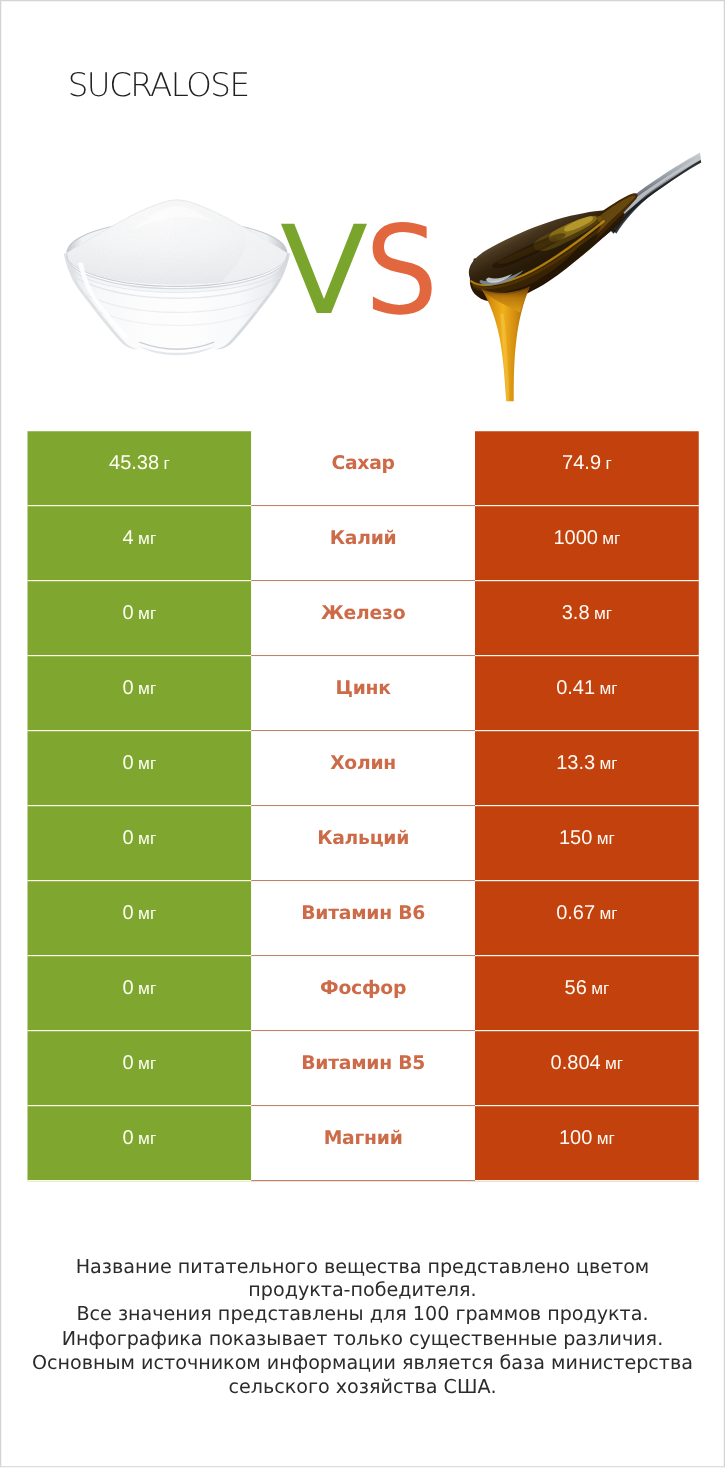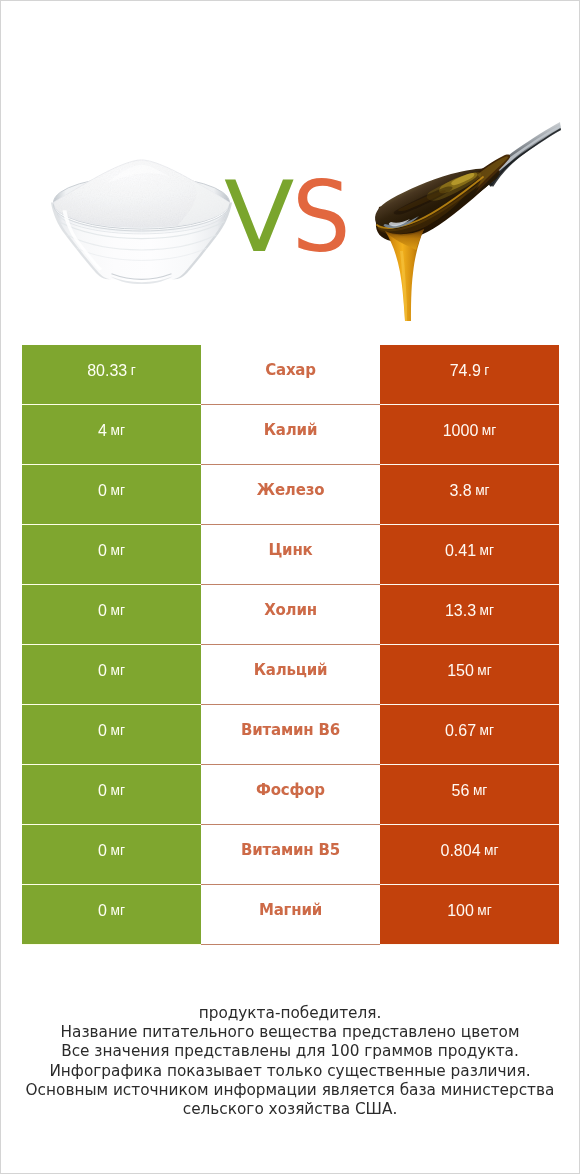--- a/index.html
+++ b/index.html
@@ -22,20 +22,21 @@
   .cmid{background:#fff;color:#cd6a47;font-family:"DejaVu Sans",sans-serif;font-weight:bold;font-size:15px;letter-spacing:-0.2px;border-bottom:1px solid #c08268;padding-bottom:10px;justify-content:center;}
   .cright{background:#c2410c;color:#fffaf4;border-bottom:1.5px solid #fff8ef;font-family:"Liberation Sans",sans-serif;font-size:16px;}
   .unit{font-size:0.86em;margin-left:3.5px;}
   .footer{position:absolute;left:0;top:1003px;width:578px;text-align:center;color:#2b2b2b;font-family:"DejaVu Sans",sans-serif;font-size:15.3px;line-height:19.2px;white-space:nowrap;}
 </style>
 </head>
 <body>
 
 <div class="page">
   <div class="hero">
+    <div class="title title-left">SUCRALOSE</div>
     <svg class="img-left" width="181" height="128" viewBox="9.5 5 181 135" preserveAspectRatio="none">
       <defs>
         <linearGradient id="glassB" x1="0" y1="0" x2="1" y2="0">
           <stop offset="0" stop-color="#c9ced4"></stop>
             <stop offset="0.05" stop-color="#eceef1"></stop>
           <stop offset="0.14" stop-color="#f7f8f9"></stop>
             <stop offset="0.35" stop-color="#fcfcfd"></stop>
           <stop offset="0.55" stop-color="#fdfdfe"></stop>
             <stop offset="0.78" stop-color="#f8f9fa"></stop>
           <stop offset="0.93" stop-color="#eaecef"></stop>
@@ -146,21 +147,21 @@
       <path d="M20 113 C26 115 32 113 39 110 C33 116 25 118 21 117 C17 116 17 114 20 113 Z" fill="#dde5ec" opacity="0.8"></path>
       <path d="M14 122 C21 133 26 147 29 163 C32 180 33 198 34 212 L40 212 C40 198 40 180 42 164 C44 146 48 132 53 120 C41 129 24 128 14 122 Z" fill="url(#dripG)"></path>
       <path d="M14 122 C24 127 41 126 53 120 C50 127 47 134 45 141 C35 136 21 130 14 122 Z" fill="url(#dripTopG)" opacity="0.9"></path>
       <path d="M32 142 C34 158 35 178 36 196 C36 204 36 209 36 212 L34 212 C34 209 34 204 33 196 C32 178 31 158 29 142 Z" fill="#f6c645" opacity="0.55"></path>
     </svg>
     <div class="vs"><span class="v">V</span><span class="s">S</span></div>
   </div>
   <div class="table">
       <div class="row">
         <div class="cell cleft">
-          <span>80.33</span>
+          <span>45.38</span>
           <span class="unit">г</span>
         </div>
         <div class="cell cmid">
           <span>Сахар</span>
         </div>
         <div class="cell cright">
           <span>74.9</span>
           <span class="unit">г</span>
         </div>
       </div>
@@ -276,20 +277,20 @@
         <div class="cell cmid">
           <span>Магний</span>
         </div>
         <div class="cell cright">
           <span>100</span>
           <span class="unit">мг</span>
         </div>
       </div>
     </div>
   <div class="footer">
+    <div>Название питательного вещества представлено цветом</div>
     <div>продукта-победителя.</div>
-    <div>Название питательного вещества представлено цветом</div>
     <div>Все значения представлены для 100 граммов продукта.</div>
     <div>Инфографика показывает только существенные различия.</div>
     <div>Основным источником информации является база министерства</div>
     <div>сельского хозяйства США.</div>
   </div>
 </div>
 
 </body></html>

